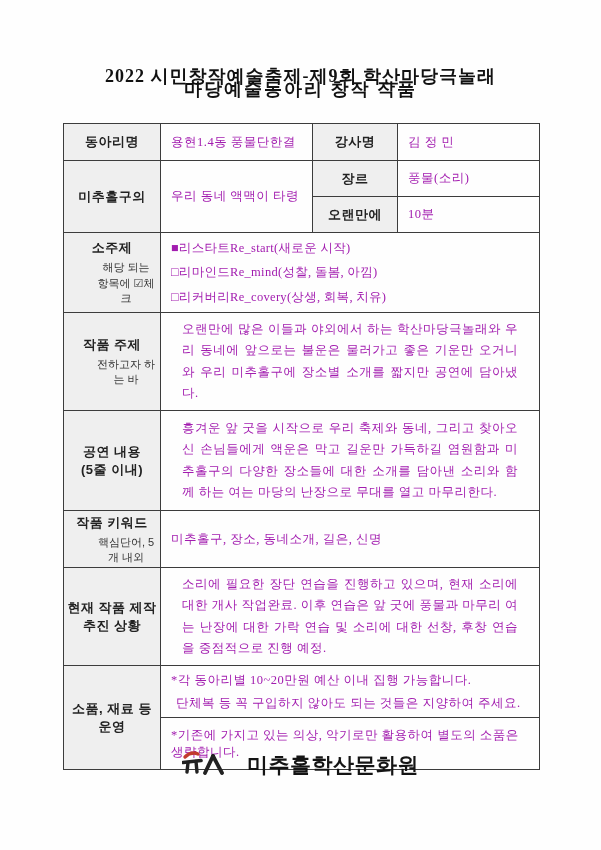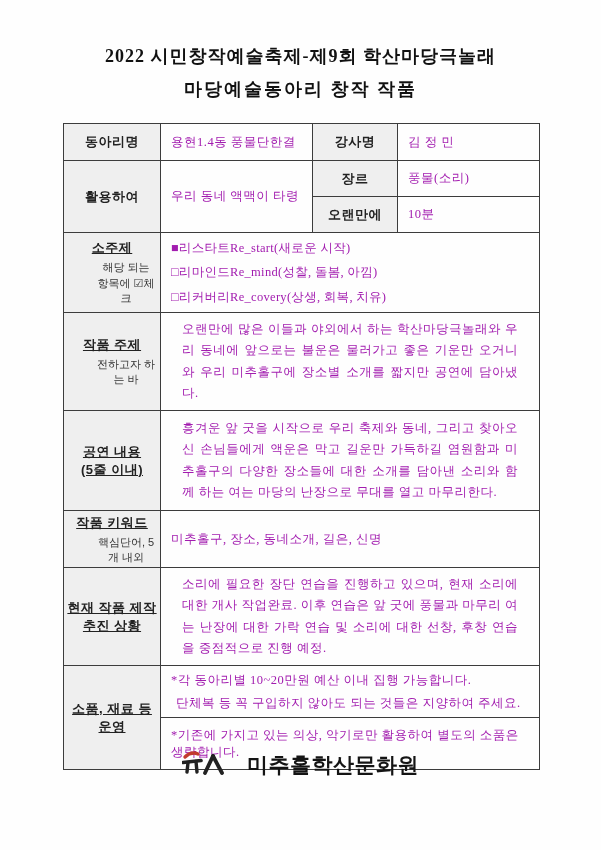--- a/index.html
+++ b/index.html
@@ -14,21 +14,21 @@
     }
     .doc-title {
       position: absolute;
       left: 0; right: 0;
       text-align: center;
       font-weight: bold;
       font-size: 18px;
       letter-spacing: 1px;
       color: #111;
     }
-    .doc-title.line1 { top: 44px; }
+    .doc-title.line1 { top: 64px; }
     .doc-title.line2 { top: 77px; letter-spacing: 2px; }
 
     table.form {
       position: absolute;
       top: 123px;
       left: 63px;
       width: 476px;
       border-collapse: collapse;
       table-layout: fixed;
       border-radius: 19px;
@@ -51,21 +51,21 @@
     td.lbl .sub {
       display: block;
       font-weight: normal;
       font-size: 11px;
       letter-spacing: 0px;
       margin-top: 3px;
       color: #333;
       margin-left: 28px;
     }
     td.lbl .sub2 { margin-top: 1px; }
-    td.lbl .lbl-line { display: block; text-decoration: underline; }
+    td.lbl .lbl-line { display: block; }
     td.val {
       vertical-align: middle;
       font-size: 12.5px;
       padding: 3px 10px;
       letter-spacing: 0.5px;
       color: #a21caf;
     }
     td.val.para {
       line-height: 1.7;
       text-align: justify;
@@ -116,21 +116,21 @@
 
     <tbody>
         <tr style="height:37px">
       <td class="lbl">동아리명</td>
       <td class="val">용현1.4동 풍물단한결</td>
       <td class="lbl">강사명</td>
       <td class="val">김 정 민</td>
     </tr>
 
     <tr style="height:36px">
-      <td class="lbl" rowspan="2">활용하여</td>
+      <td class="lbl" rowspan="2">미추홀구의</td>
       <td class="val" rowspan="2">우리 동네 액맥이 타령</td>
       <td class="lbl">장르</td>
       <td class="val">풍물(소리)</td>
     </tr>
 
     <tr style="height:36px">
       <td class="lbl">오랜만에</td>
       <td class="val">10분</td>
     </tr>
 

